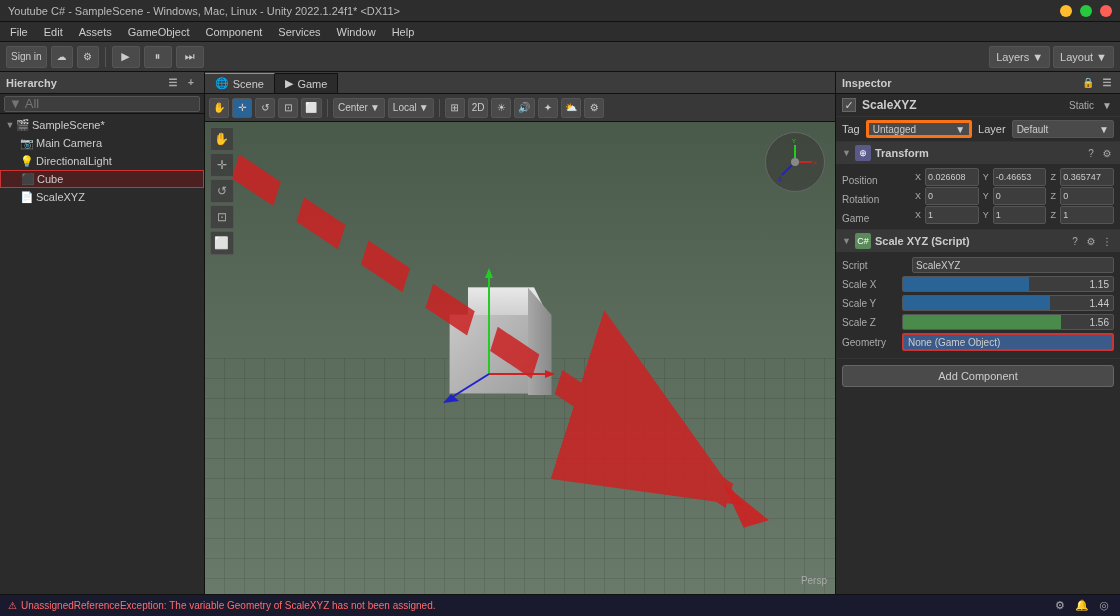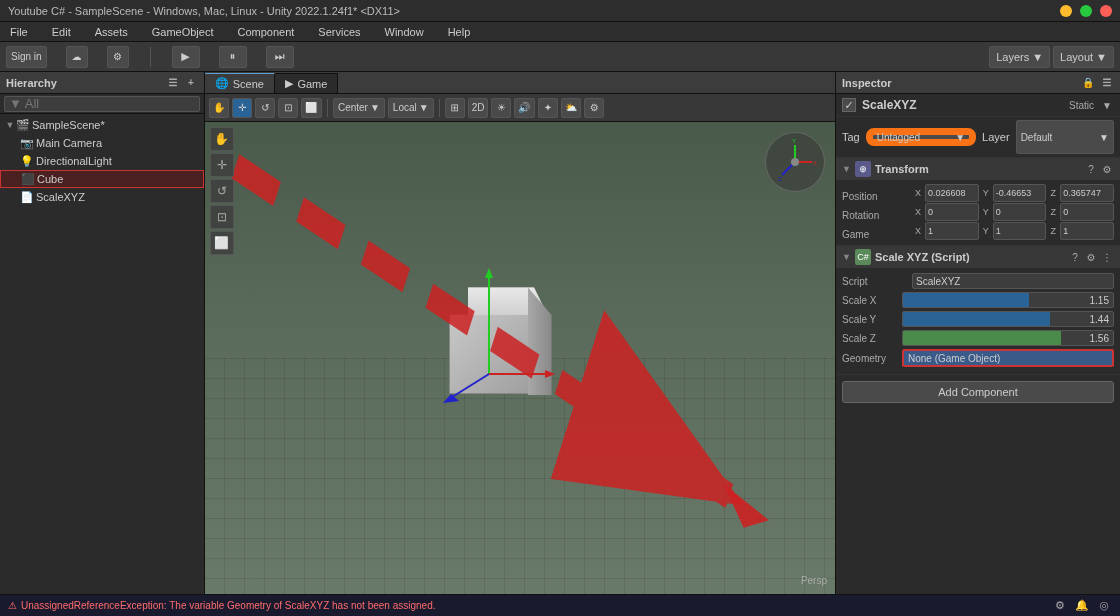--- a/index.html
+++ b/index.html
@@ -8,25 +8,25 @@
     
     #titlebar { height: 22px; background: #2d2d2d; display: flex; align-items: center; padding: 0 8px; font-size: 11px; color: #bbb; border-bottom: 1px solid #111; }
     #titlebar .title { flex: 1; }
     #titlebar .win-controls { display: flex; gap: 8px; }
     #titlebar .win-btn { width: 12px; height: 12px; border-radius: 50%; cursor: pointer; }
     #titlebar .win-btn.close { background: #ff5f56; }
     #titlebar .win-btn.min { background: #ffbd2e; }
     #titlebar .win-btn.max { background: #27c93f; }
 
     
-    #menubar { height: 20px; background: #2d2d2d; display: flex; align-items: center; padding: 0 4px; gap: 12px; border-bottom: 1px solid #111; }
+    #menubar { height: 20px; background: #2d2d2d; display: flex; align-items: center; padding: 0 4px; gap: 4px; border-bottom: 1px solid #111; }
     .menu-item { padding: 2px 6px; font-size: 11px; color: #ccc; cursor: pointer; }
 
     
-    #toolbar { height: 30px; background: #383838; display: flex; align-items: center; padding: 0 6px; gap: 19px; border-bottom: 1px solid #111; }
+    #toolbar { height: 30px; background: #383838; display: flex; align-items: center; padding: 0 6px; gap: 4px; border-bottom: 1px solid #111; }
     .toolbar-btn { height: 22px; min-width: 22px; background: #4a4a4a; border: 1px solid #555; border-radius: 2px; display: flex; align-items: center; justify-content: center; cursor: pointer; color: #ccc; font-size: 10px; padding: 0 4px; }
     .toolbar-sep { width: 1px; height: 20px; background: #555; margin: 0 2px; }
     .toolbar-spacer { flex: 1; }
     .play-btn { background: #4a4a4a; border: 1px solid #555; border-radius: 2px; width: 28px; height: 22px; display: flex; align-items: center; justify-content: center; cursor: pointer; color: #ccc; }
     .toolbar-right { display: flex; align-items: center; gap: 3px; }
     .layers-btn { height: 22px; background: #4a4a4a; border: 1px solid #555; border-radius: 2px; padding: 0 6px; display: flex; align-items: center; gap: 3px; cursor: pointer; font-size: 11px; color: #ccc; }
 
     
     #main { display: flex; width: 1120px; height: calc(616px - 22px - 20px - 30px - 22px); }
 
@@ -80,22 +80,22 @@
     .scene-ctrl-btn { width: 24px; height: 24px; background: rgba(60,60,60,0.8); border: 1px solid #555; border-radius: 2px; display: flex; align-items: center; justify-content: center; cursor: pointer; color: #aaa; font-size: 12px; }
 
     
     #inspector { width: 285px; min-width: 285px; background: #2b2b2b; border-left: 1px solid #111; display: flex; flex-direction: column; overflow-y: auto; }
     .inspector-header { height: 22px; background: #3c3c3c; display: flex; align-items: center; padding: 0 6px; border-bottom: 1px solid #111; font-size: 11px; font-weight: bold; color: #ccc; gap: 4px; }
     .inspector-obj { padding: 4px 6px; display: flex; align-items: center; gap: 6px; border-bottom: 1px solid #333; }
     .obj-checkbox { width: 14px; height: 14px; background: #4a4a4a; border: 1px solid #666; display: flex; align-items: center; justify-content: center; cursor: pointer; }
     .obj-name { font-size: 12px; font-weight: bold; color: #ccc; flex: 1; }
     .static-label { font-size: 10px; color: #aaa; }
     .obj-tag-layer { padding: 3px 6px; display: flex; align-items: center; gap: 6px; border-bottom: 1px solid #333; font-size: 11px; }
-    .tag-dropdown { height: 18px; background: #4a4a4a; border: 7px solid #f97316; border-radius: 8px; padding: 0 4px; font-size: 10px; color: #ccc; flex: 1; display: flex; align-items: center; justify-content: space-between; cursor: pointer; }
-    .layer-dropdown { height: 18px; background: #4a4a4a; border: 1px solid #555; border-radius: 2px; padding: 16px 4px; font-size: 10px; color: #ccc; flex: 1; display: flex; align-items: center; justify-content: space-between; cursor: pointer; }
+    .tag-dropdown { height: 18px; background: #4a4a4a; border: 3px solid #f97316; border-radius: 2px; padding: 0 4px; font-size: 10px; color: #ccc; flex: 1; display: flex; align-items: center; justify-content: space-between; cursor: pointer; }
+    .layer-dropdown { height: 18px; background: #4a4a4a; border: 1px solid #555; border-radius: 2px; padding: 0 4px; font-size: 10px; color: #ccc; flex: 1; display: flex; align-items: center; justify-content: space-between; cursor: pointer; }
 
     
     .component { border-bottom: 1px solid #333; }
     .component-header { height: 22px; background: #383838; display: flex; align-items: center; padding: 0 6px; gap: 4px; cursor: pointer; }
     .component-arrow { color: #888; font-size: 9px; }
     .component-icon { width: 16px; height: 16px; background: #5a8a5a; border-radius: 2px; display: flex; align-items: center; justify-content: center; font-size: 9px; color: white; }
     .component-name { font-size: 11px; color: #ccc; flex: 1; font-weight: bold; }
     .component-btns { display: flex; gap: 2px; }
     .comp-btn { width: 14px; height: 14px; display: flex; align-items: center; justify-content: center; color: #aaa; font-size: 10px; cursor: pointer; }
     .component-body { padding: 4px 6px; }

